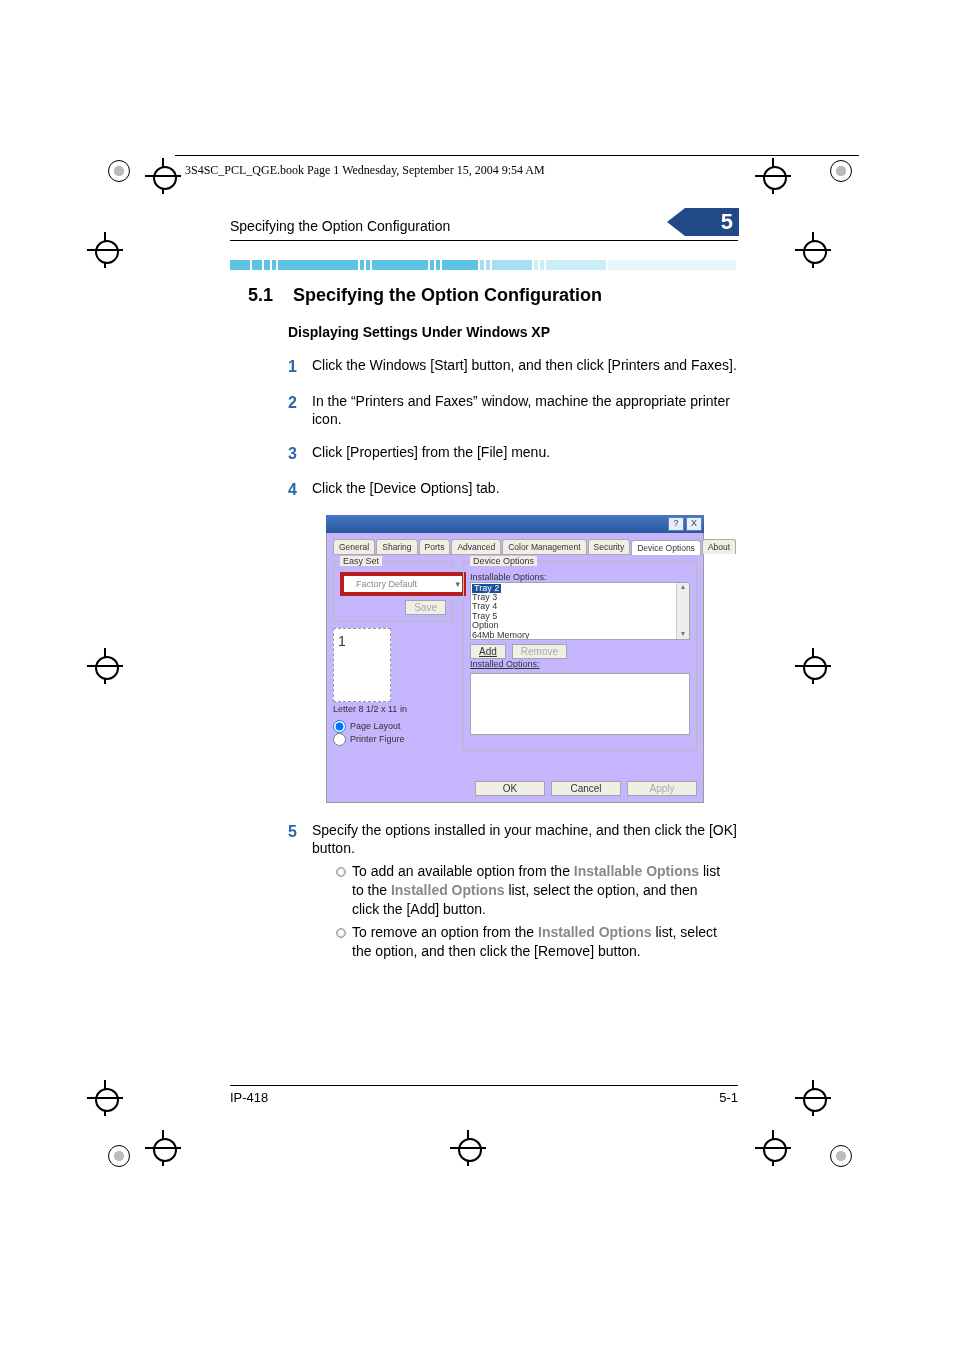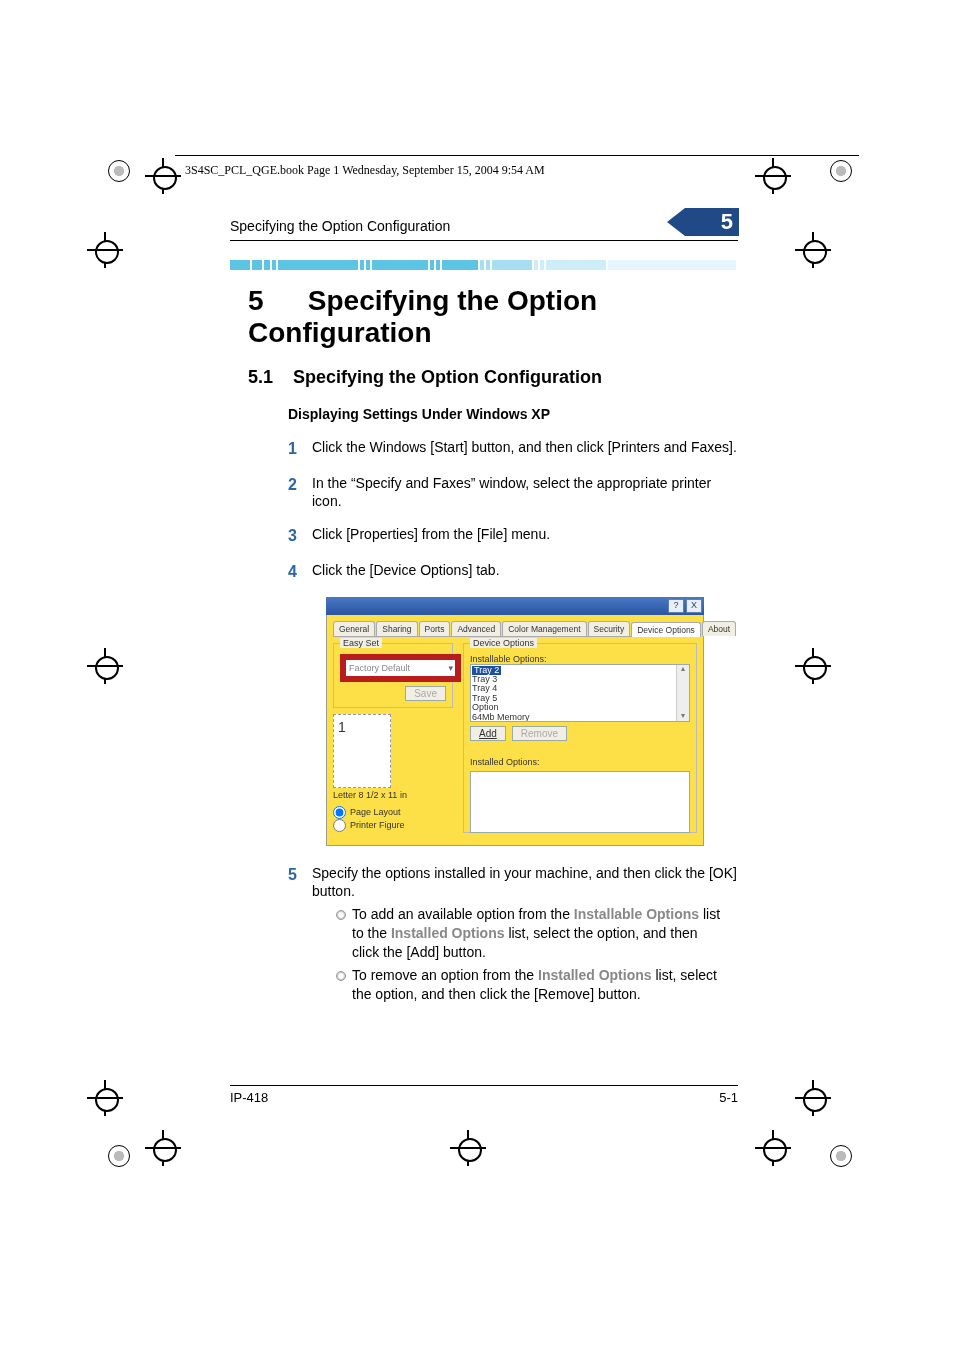--- a/index.html
+++ b/index.html
@@ -185,21 +185,21 @@
   .ss-tbtn{
     width:14px;height:12px;
     background:#e8eefb;
     border:1px solid #5d7fb8;
     font-size:9px;
     line-height:10px;
     text-align:center;
     color:#345;
   }
   .ss-body{
-    background:#fde047;
+    background:#c4b5fd;
     border:1px solid #9d9d90;
     border-top:none;
     padding:6px;
     font-size:9px;
     font-family: Tahoma, Arial, sans-serif;
     color:#333;
   }
   .ss-tabs{
     display:flex;
     border-bottom:1px solid #aaa;
@@ -238,25 +238,25 @@
     position:absolute;
     top:-6px;
     left:6px;
     background:#f1eee4;
     padding:0 3px;
     font-size:9px;
   }
   .ss-select{
     width:100%;
     height:16px;
-    border:6px solid #b91c1c;
+    border:4px solid #b91c1c;
     background:#fff;
     font-size:9px;
     color:#888;
-    padding-left:3px;
+    padding-left:12px;
     display:flex;align-items:center;justify-content:space-between;
   }
   .ss-select::after{content:"▾"; color:#666; padding-right:2px;}
   .ss-btn{
     display:inline-block;
     border:1px solid #9aa;
     background:#f1eee4;
     padding:1px 8px;
     font-size:10px;
     text-align:center;
@@ -412,41 +412,37 @@
     <span style="flex:0 0 4px;background:#a6dff2"></span>
     <span style="flex:0 0 4px;background:#a6dff2"></span>
     <span style="flex:0 0 40px;background:#a6dff2"></span>
     <span style="flex:0 0 4px;background:#cdeef8"></span>
     <span style="flex:0 0 4px;background:#cdeef8"></span>
     <span style="flex:0 0 60px;background:#cdeef8"></span>
     <span style="flex:1;background:#e6f6fb"></span>
   </div>
 
   <div class="content">
-    <h1 class="chap">
-      <span class="chap-num">5</span>
-      <span>Specifying the Option Configuration</span>
-    </h1>
 
 
     <h2 class="sec">
       <span class="sec-num">5.1</span>
       <span>Specifying the Option Configuration</span>
     </h2>
 
     <h3 class="sub">Displaying Settings Under Windows XP</h3>
 
     <ol class="steps" id="steps-list">
         <li>
           <span class="n">1</span>
           <span>Click the Windows [Start] button, and then click [Printers and Faxes].</span>
         </li>
         <li>
           <span class="n">2</span>
-          <span>In the “Specify and Faxes” window, select the appropriate printer icon.</span>
+          <span>In the “Printers and Faxes” window, machine the appropriate printer icon.</span>
         </li>
         <li>
           <span class="n">3</span>
           <span>Click [Properties] from the [File] menu.</span>
         </li>
         <li>
           <span class="n">4</span>
           <span>Click the [Device Options] tab.</span>
         </li>
       </ol>
@@ -503,24 +499,29 @@
                     <div>Tray 5</div>
                     <div>Option</div>
                     <div>64Mb Memory</div>
                   </div>
                 <div class="sb"></div>
               </div>
               <div class="ss-btnrow">
                 <span class="ss-btn" style="text-decoration:underline">Add</span>
                 <span class="ss-btn disabled">Remove</span>
               </div>
-              <div style="margin-top:16px;">Installed Options:</div>
+              <div style="margin-top:0;text-decoration:underline;">Installed Options:</div>
               <div class="ss-list2"></div>
             </div>
           </div>
+        </div>
+        <div class="ss-footer">
+          <span class="ss-btn">OK</span>
+          <span class="ss-btn">Cancel</span>
+          <span class="ss-btn disabled">Apply</span>
         </div>
       </div>
     </div>
 
     <ol class="steps">
       <li>
         <span class="n">5</span>
         <div>
           <div>Specify the options installed in your machine, and then click the [OK] button.</div>
           <ul class="sub-bullets" id="sub-bullets">

